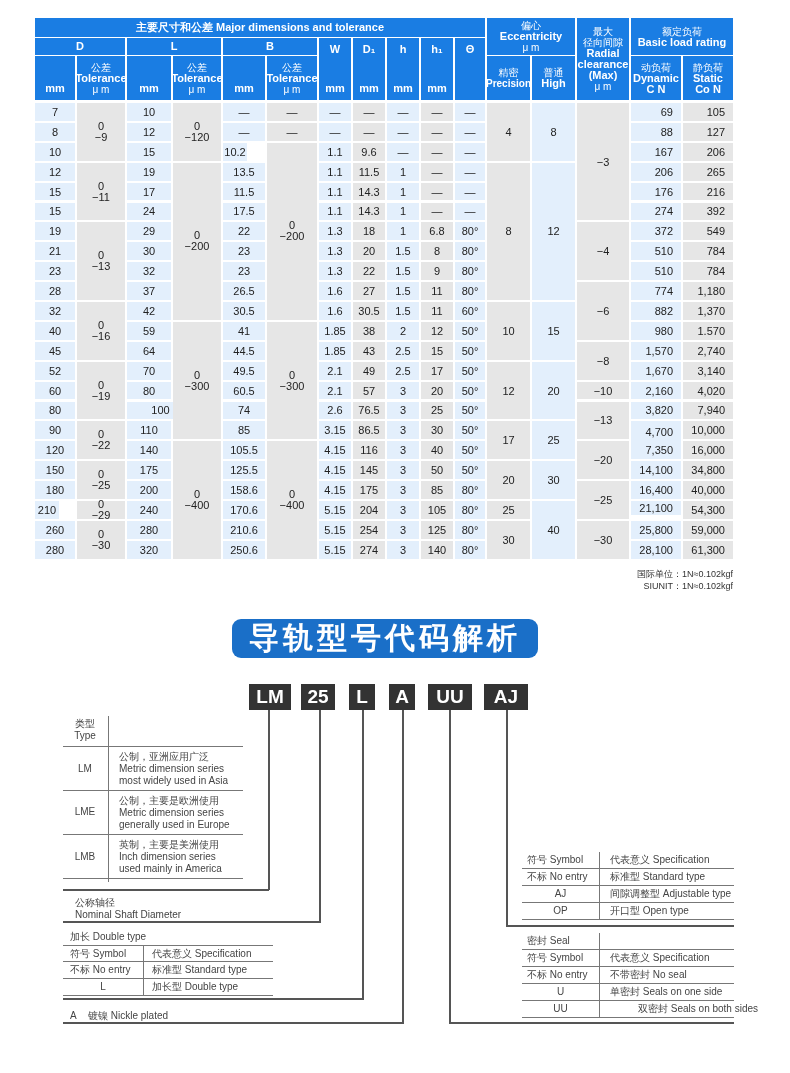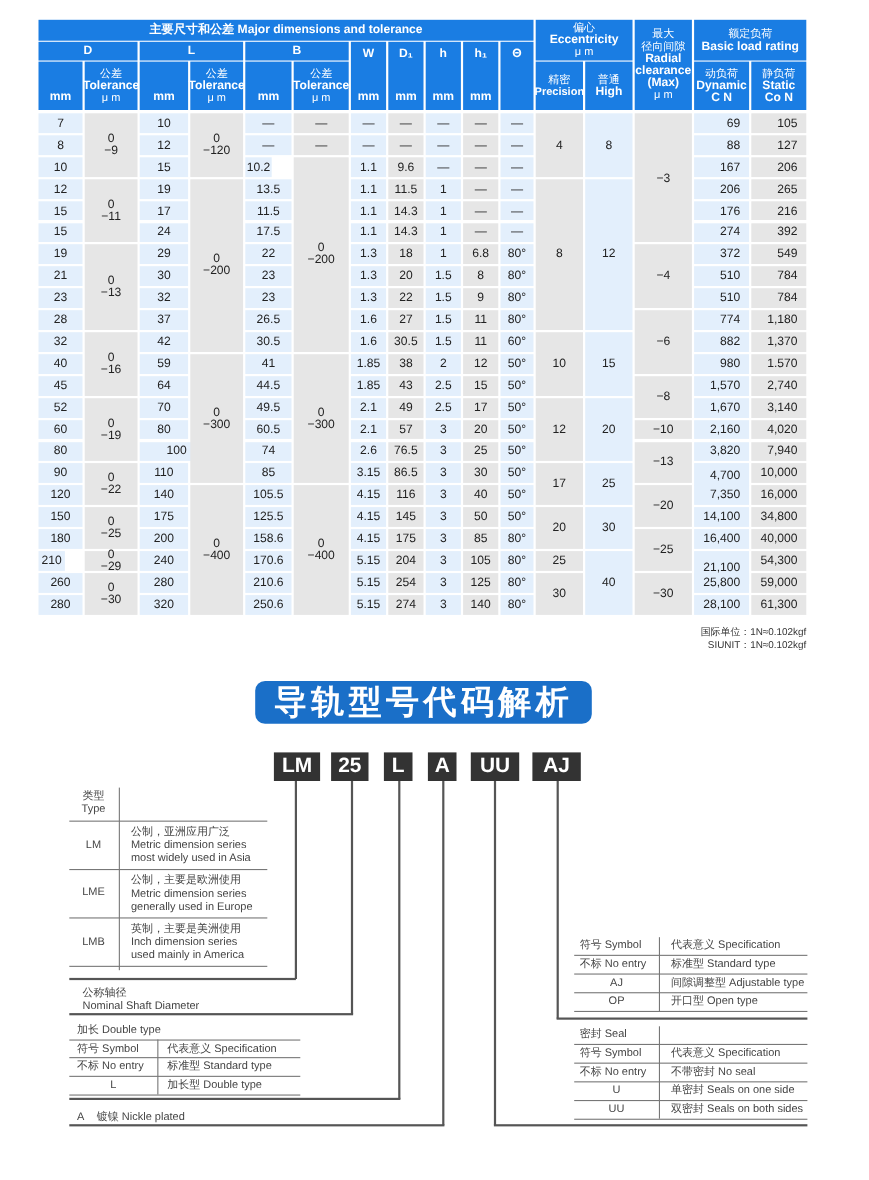--- a/index.html
+++ b/index.html
@@ -740,21 +740,21 @@
       </div>
       <div class="cell b" style="left: 352px; top: 483px; width: 32px; height: 17.9px;">
         <span>3</span>
       </div>
       <div class="cell g" style="left: 386px; top: 483px; width: 32px; height: 17.9px;">
         <span>105</span>
       </div>
       <div class="cell b" style="left: 420px; top: 483px; width: 30px; height: 17.9px;">
         <span>80°</span>
       </div>
-      <div class="cell b r" style="left: 596px; top: 483px; width: 50px; height: 30px; align-items: center;">
+      <div class="cell b r" style="left: 596px; top: 483px; width: 50px; height: 14px; align-items: center;">
         <span>21,100</span>
       </div>
       <div class="cell g r" style="left: 648px; top: 483px; width: 50px; height: 17.9px;">
         <span>54,300</span>
       </div>
       <div class="cell b" style="left: 0px; top: 502.9px; width: 40px; height: 17.9px;">
         <span>260</span>
       </div>
       <div class="cell b" style="left: 92px; top: 502.9px; width: 44px; height: 17.9px;">
         <span>280</span>
@@ -1045,14 +1045,14 @@
 <div class="t" style="left:527px;top:952px;">符号 Symbol</div>
 <div class="t" style="left:610px;top:952px;">代表意义 Specification</div>
 <div class="thin" style="left:522px;top:966px;width:212px;"></div>
 <div class="t" style="left:527px;top:969px;">不标 No entry</div>
 <div class="t" style="left:610px;top:969px;">不带密封  No seal</div>
 <div class="thin" style="left:522px;top:983px;width:212px;"></div>
 <div class="t c" style="left:522px;top:986px;width:77px;">U</div>
 <div class="t" style="left:610px;top:986px;">单密封  Seals on one side</div>
 <div class="thin" style="left:522px;top:1000px;width:212px;"></div>
 <div class="t c" style="left:522px;top:1003px;width:77px;">UU</div>
-<div class="t" style="left:610px;top:1003px;">双密封  Seals on both sides</div>
+<div class="t" style="left:638px;top:1003px;">双密封  Seals on both sides</div>
 <div class="thin" style="left:522px;top:1017px;width:212px;"></div>
 
 </body></html>

